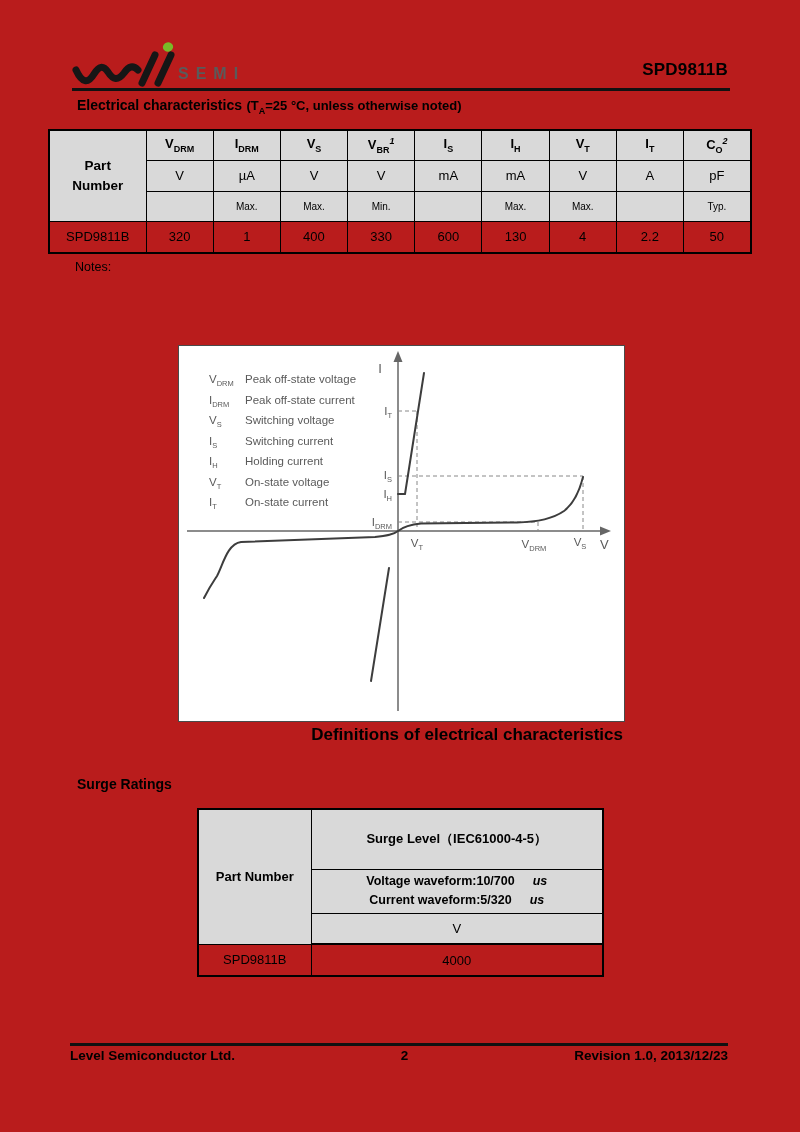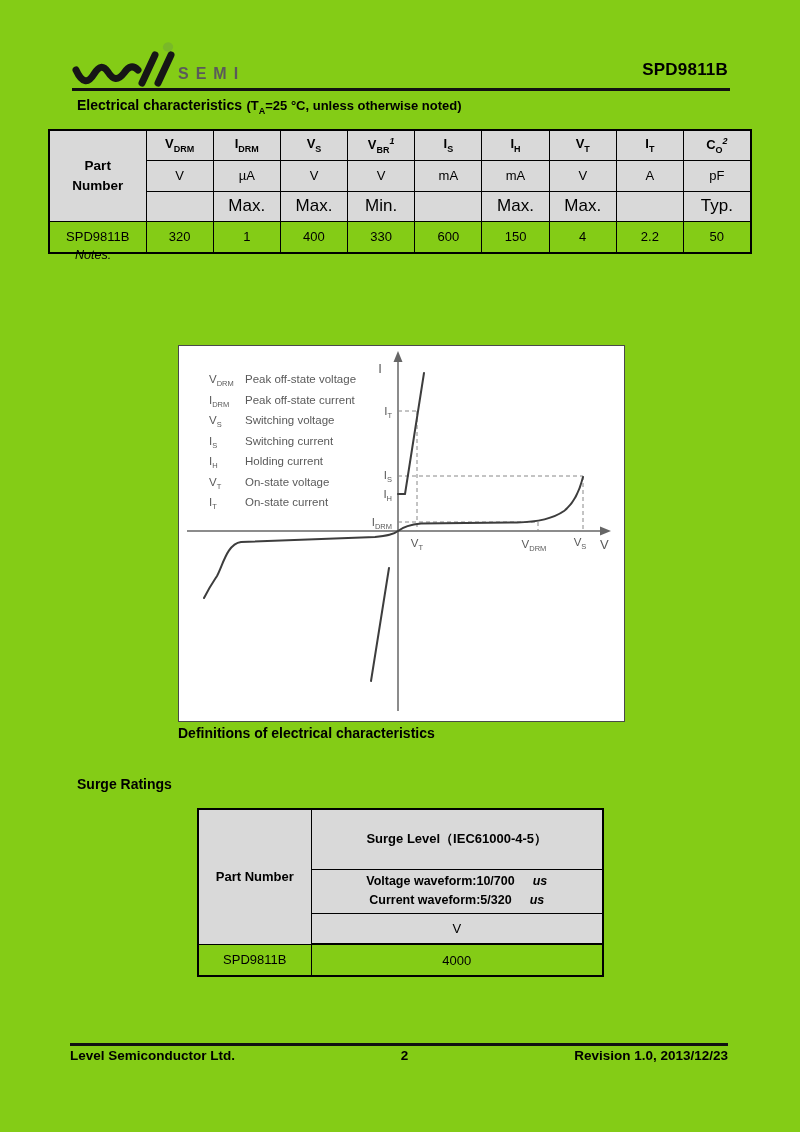--- a/index.html
+++ b/index.html
@@ -1,16 +1,16 @@
 <!DOCTYPE html>
 <html style="--accent-green: #79b928; --table-header-bg: #d9d9d9; --ink: #000000; --diagram-ink: #5a5a5a; --curve: #3d3d3d;"><head>
 <meta charset="utf-8">
 <style>
   html,body{margin:0;padding:0;background:#fff;}
-  #page{position:relative;width:800px;height:1132px;background:#84cc16;overflow:hidden;
+  #page{position:relative;width:800px;height:1132px;background:#b91c1c;overflow:hidden;
         font-family:"Liberation Sans",sans-serif;color:var(--ink,#000);}
 
   
   .logo{position:absolute;left:72px;top:40px;width:180px;height:52px;}
   .logo svg{display:block;}
   .pn-top{position:absolute;right:72px;top:60px;font-size:17px;font-weight:bold;letter-spacing:.2px;}
   .header-rule{position:absolute;left:72px;top:88px;width:658px;height:3px;background:#111;}
 
   
   .sec-title{position:absolute;left:77px;top:96px;font-weight:bold;white-space:nowrap;}
@@ -20,40 +20,40 @@
 
   
   table{border-collapse:collapse;table-layout:fixed;}
   td,th{border:1px solid #000;text-align:center;vertical-align:middle;padding:0;
         font-weight:normal;font-size:13px;overflow:hidden;}
   .hdr{background:var(--table-header-bg,#d9d9d9);}
   .elec-table{position:absolute;left:48px;top:129px;width:702px;border:2px solid #000;}
   .elec-table .sym{font-weight:bold;font-size:13px;}
   .elec-table sub{font-size:9px;}
   .elec-table .sup{font-size:9px;font-style:italic;vertical-align:super;}
-  .elec-table .limit{font-size:17px;}
+  .elec-table .limit{font-size:10px;}
   .part-hd{font-weight:bold;font-size:13.5px;}
   .part-hd .wrap{display:inline-block;max-width:62px;line-height:1.45;}
 
   
-  .notes{position:absolute;left:75px;top:248px;font-style:italic;font-size:12.5px;}
+  .notes{position:absolute;left:75px;top:260px;font-size:12.5px;}
   .notes .note-line{margin-bottom:8px;}
   .notes sub{font-size:9px;}
   .note-num{display:inline-block;width:25px;}
 
   
   .diagram-box{position:absolute;left:178px;top:345px;width:445px;height:375px;
                border:1px solid #4a4a4a;background:#fff;}
   .diagram-box svg{display:block;}
   svg text{font-family:"Liberation Sans",sans-serif;fill:var(--diagram-ink,#5a5a5a);}
   .svgsub{font-size:7.5px;}
   .legend-sym,.legend-desc,.axmark{font-size:11.5px;}
   .axname{font-size:13px;}
-  .caption{position:absolute;left:178px;top:725px;width:445px;text-align:left;
-           font-weight:bold;font-size:14px;}
+  .caption{position:absolute;left:178px;top:725px;width:445px;text-align:right;
+           font-weight:bold;font-size:17px;}
 
   
   .surge-title{position:absolute;left:77px;top:776px;font-weight:bold;font-size:14px;}
   .surge-table{position:absolute;left:197px;top:808px;width:405px;border:2px solid #000;}
   .surge-table .b{font-weight:bold;}
   .surge-table .thick-bottom{border-bottom:2px solid #000;}
   .wave-line{font-weight:bold;font-size:12.5px;line-height:1.55;}
   .it{font-style:italic;margin-left:18px;}
 
   
@@ -127,21 +127,21 @@
       <td class="hdr limit"></td>
       <td class="hdr limit">Typ.</td>
     </tr>
     <tr style="height:32px">
       <td>SPD9811B</td>
       <td>320</td>
       <td>1</td>
       <td>400</td>
       <td>330</td>
       <td>600</td>
-      <td>150</td>
+      <td>130</td>
       <td>4</td>
       <td>2.2</td>
       <td>50</td>
     </tr>
   </tbody>
     </table>
 
   <div class="notes">
     <div class="note-line">Notes:</div>
   </div>

